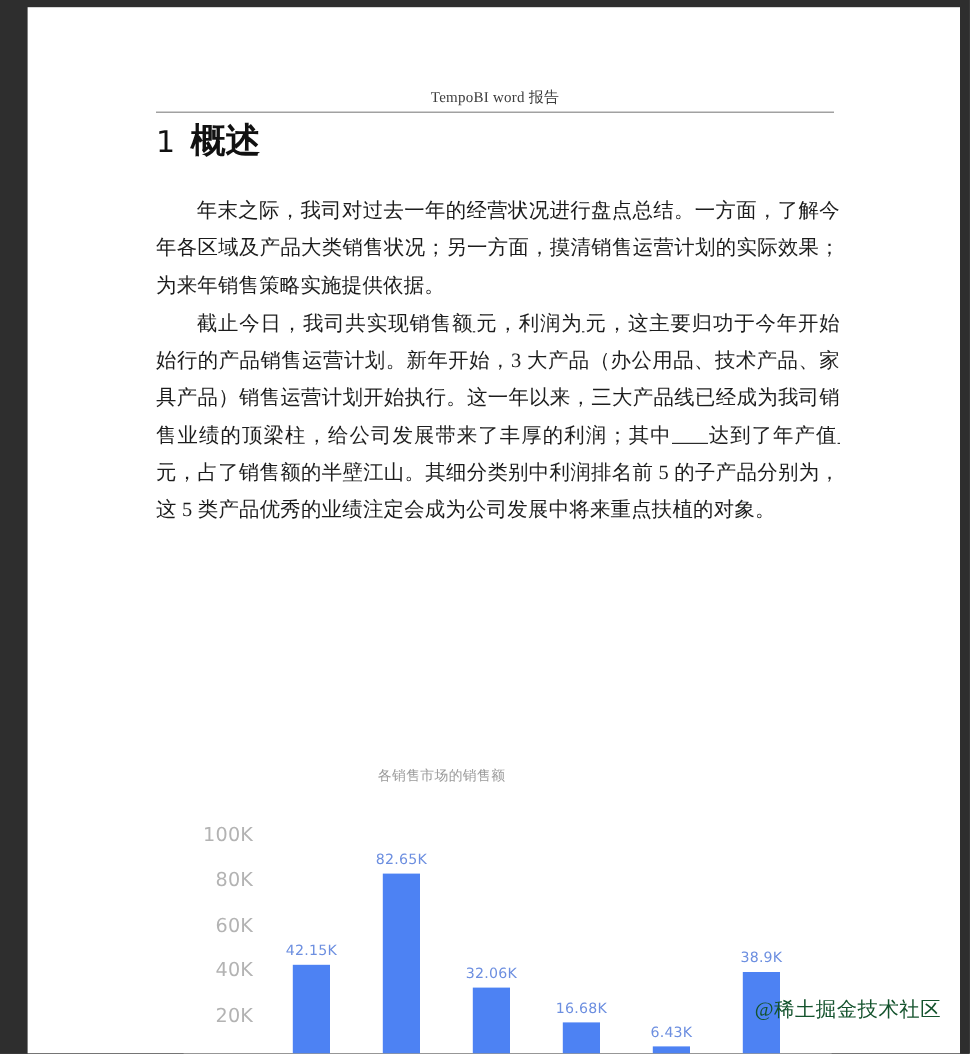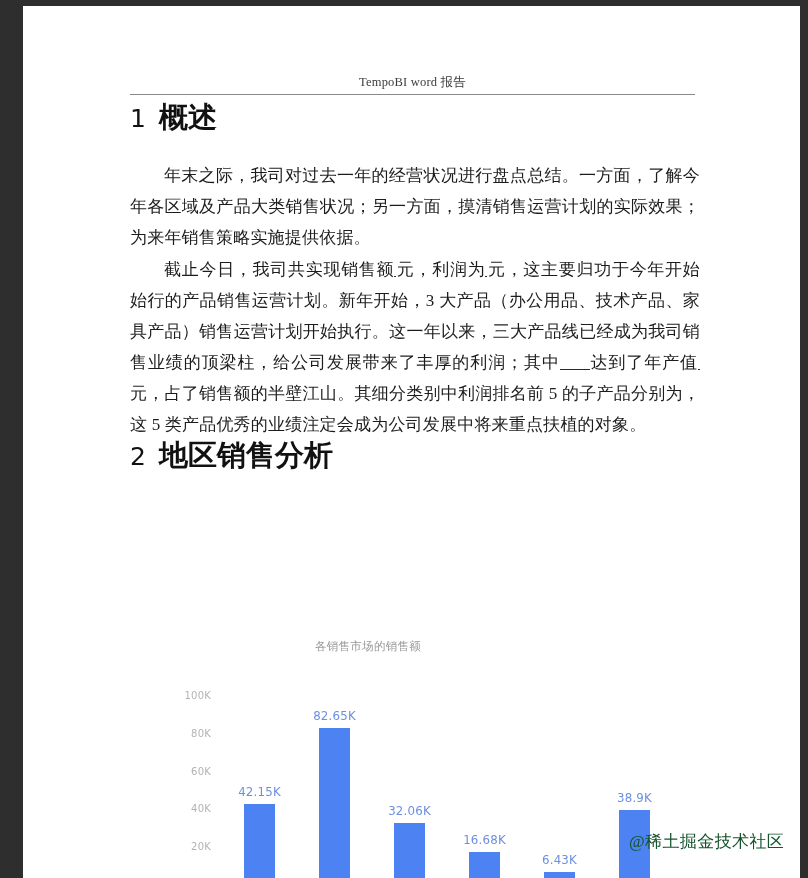--- a/index.html
+++ b/index.html
@@ -139,21 +139,21 @@
     top: 58px;
     width: 540px;
     height: 208px;
   }
   .ytick {
     position: absolute;
     right: 0;
     width: 56px;
     text-align: right;
     font-family: "DejaVu Sans", "Liberation Sans", sans-serif;
-    font-size: 10px;
+    font-size: 16px;
     color: #b3b3b3;
     transform: translateY(-50%);
     letter-spacing: .2px;
   }
   .yaxis {
     position: absolute;
     left: 0; top: 0;
     width: 58px;
     height: 208px;
   }
@@ -205,23 +205,20 @@
     <div class="content">
 
       <h1 class="sec sec-1">
         <span class="sec-num">1</span><span class="sec-gap"></span><span>概述</span>
       </h1>
 
       <p class="body p1">年末之际，我司对过去一年的经营状况进行盘点总结。一方面，了解今年各区域及产品大类销售状况；另一方面，摸清销售运营计划的实际效果；为来年销售策略实施提供依据。</p>
 
       <p class="body p2"><span>截止今日，我司共实现销售额</span><span class="blank-fill blank-sm"></span><span>元，利润为</span><span class="blank-fill blank-sm"></span><span>元，这主要归功于今年开始始行的产品销售运营计划。新年开始，3 大产品（办公用品、技术产品、家具产品）销售运营计划开始执行。这一年以来，三大产品线已经成为我司销售业绩的顶梁柱，给公司发展带来了丰厚的利润；其中</span><span class="blank-fill blank-md"></span><span>达到了年产值</span><span class="blank-fill blank-sm"></span><span>元，占了销售额的半壁江山。其细分类别中利润排名前 5 的子产品分别为，这 5 类产品优秀的业绩注定会成为公司发展中将来重点扶植的对象。</span></p>
 
-      <h1 class="sec sec-2">
-        <span class="sec-num">2</span><span class="sec-gap"></span><span>地区销售分析</span>
-      </h1>
 
     </div>
 
     <div class="chart-wrap">
       <div class="chart-title">各销售市场的销售额</div>
       <div class="plot">
         <div class="yaxis" id="yaxis">
             <div class="ytick" style="top: 170.182px;">20K</div>
             <div class="ytick" style="top: 132.364px;">40K</div>
             <div class="ytick" style="top: 94.5455px;">60K</div>

